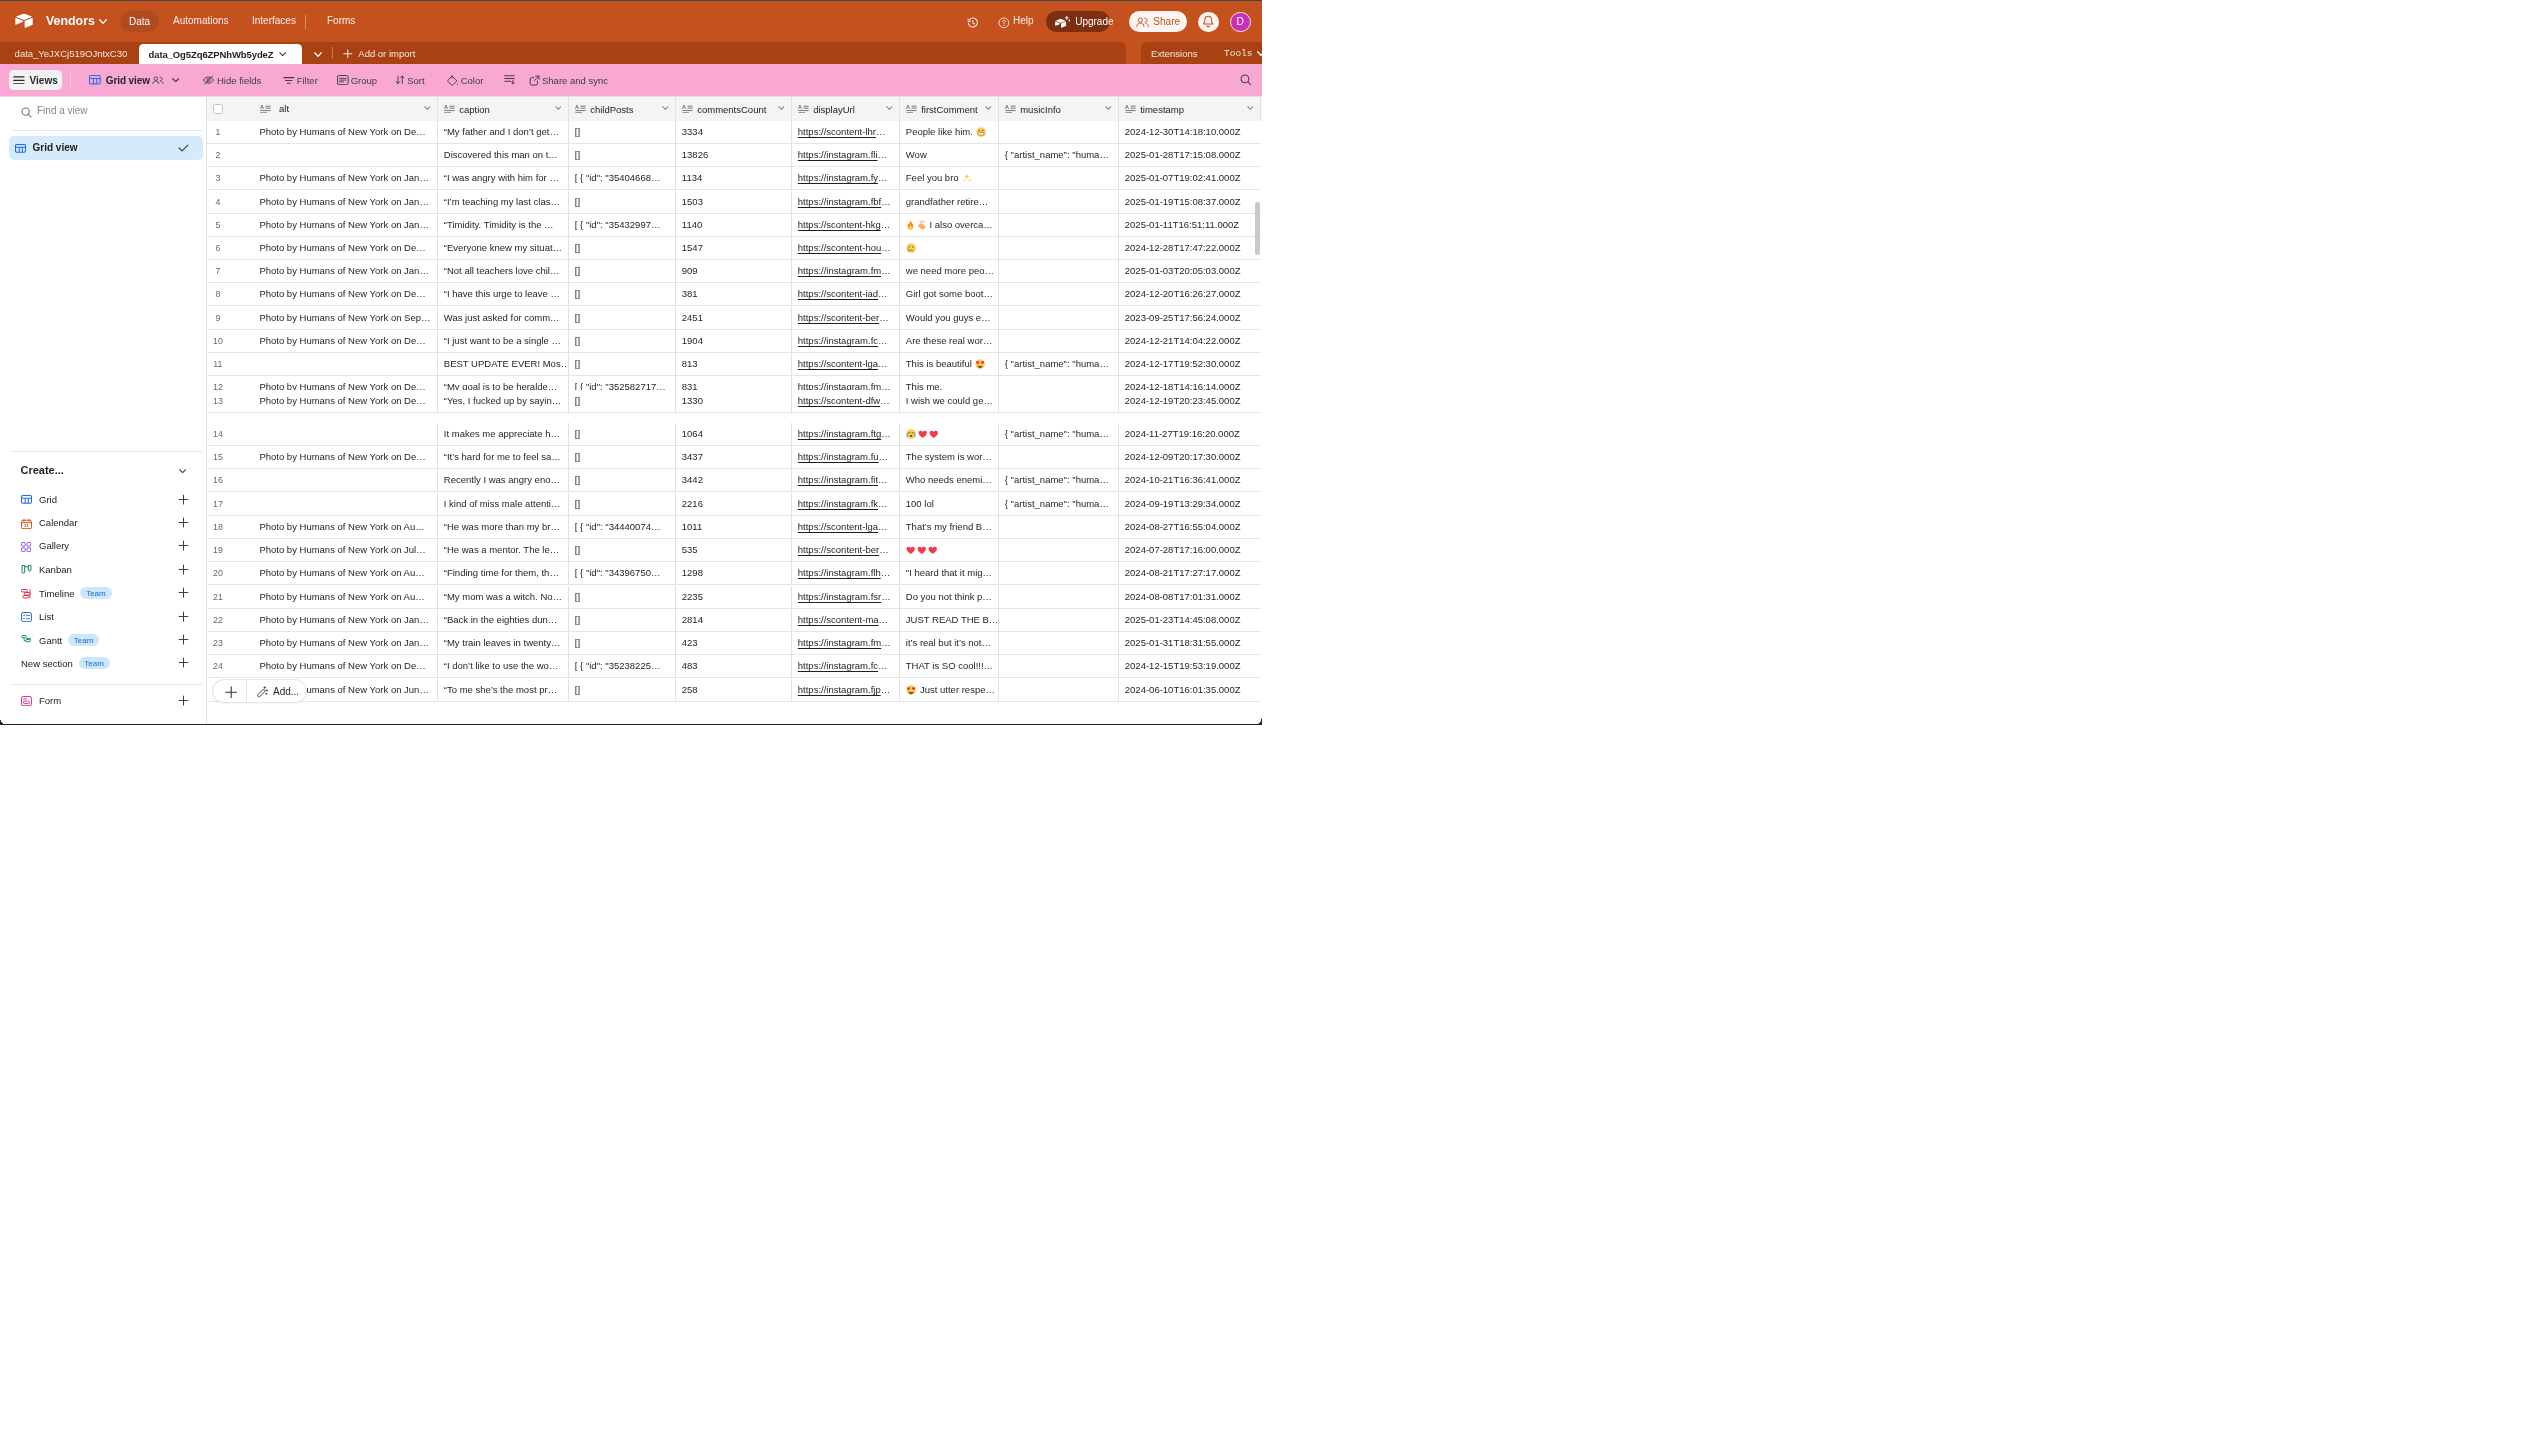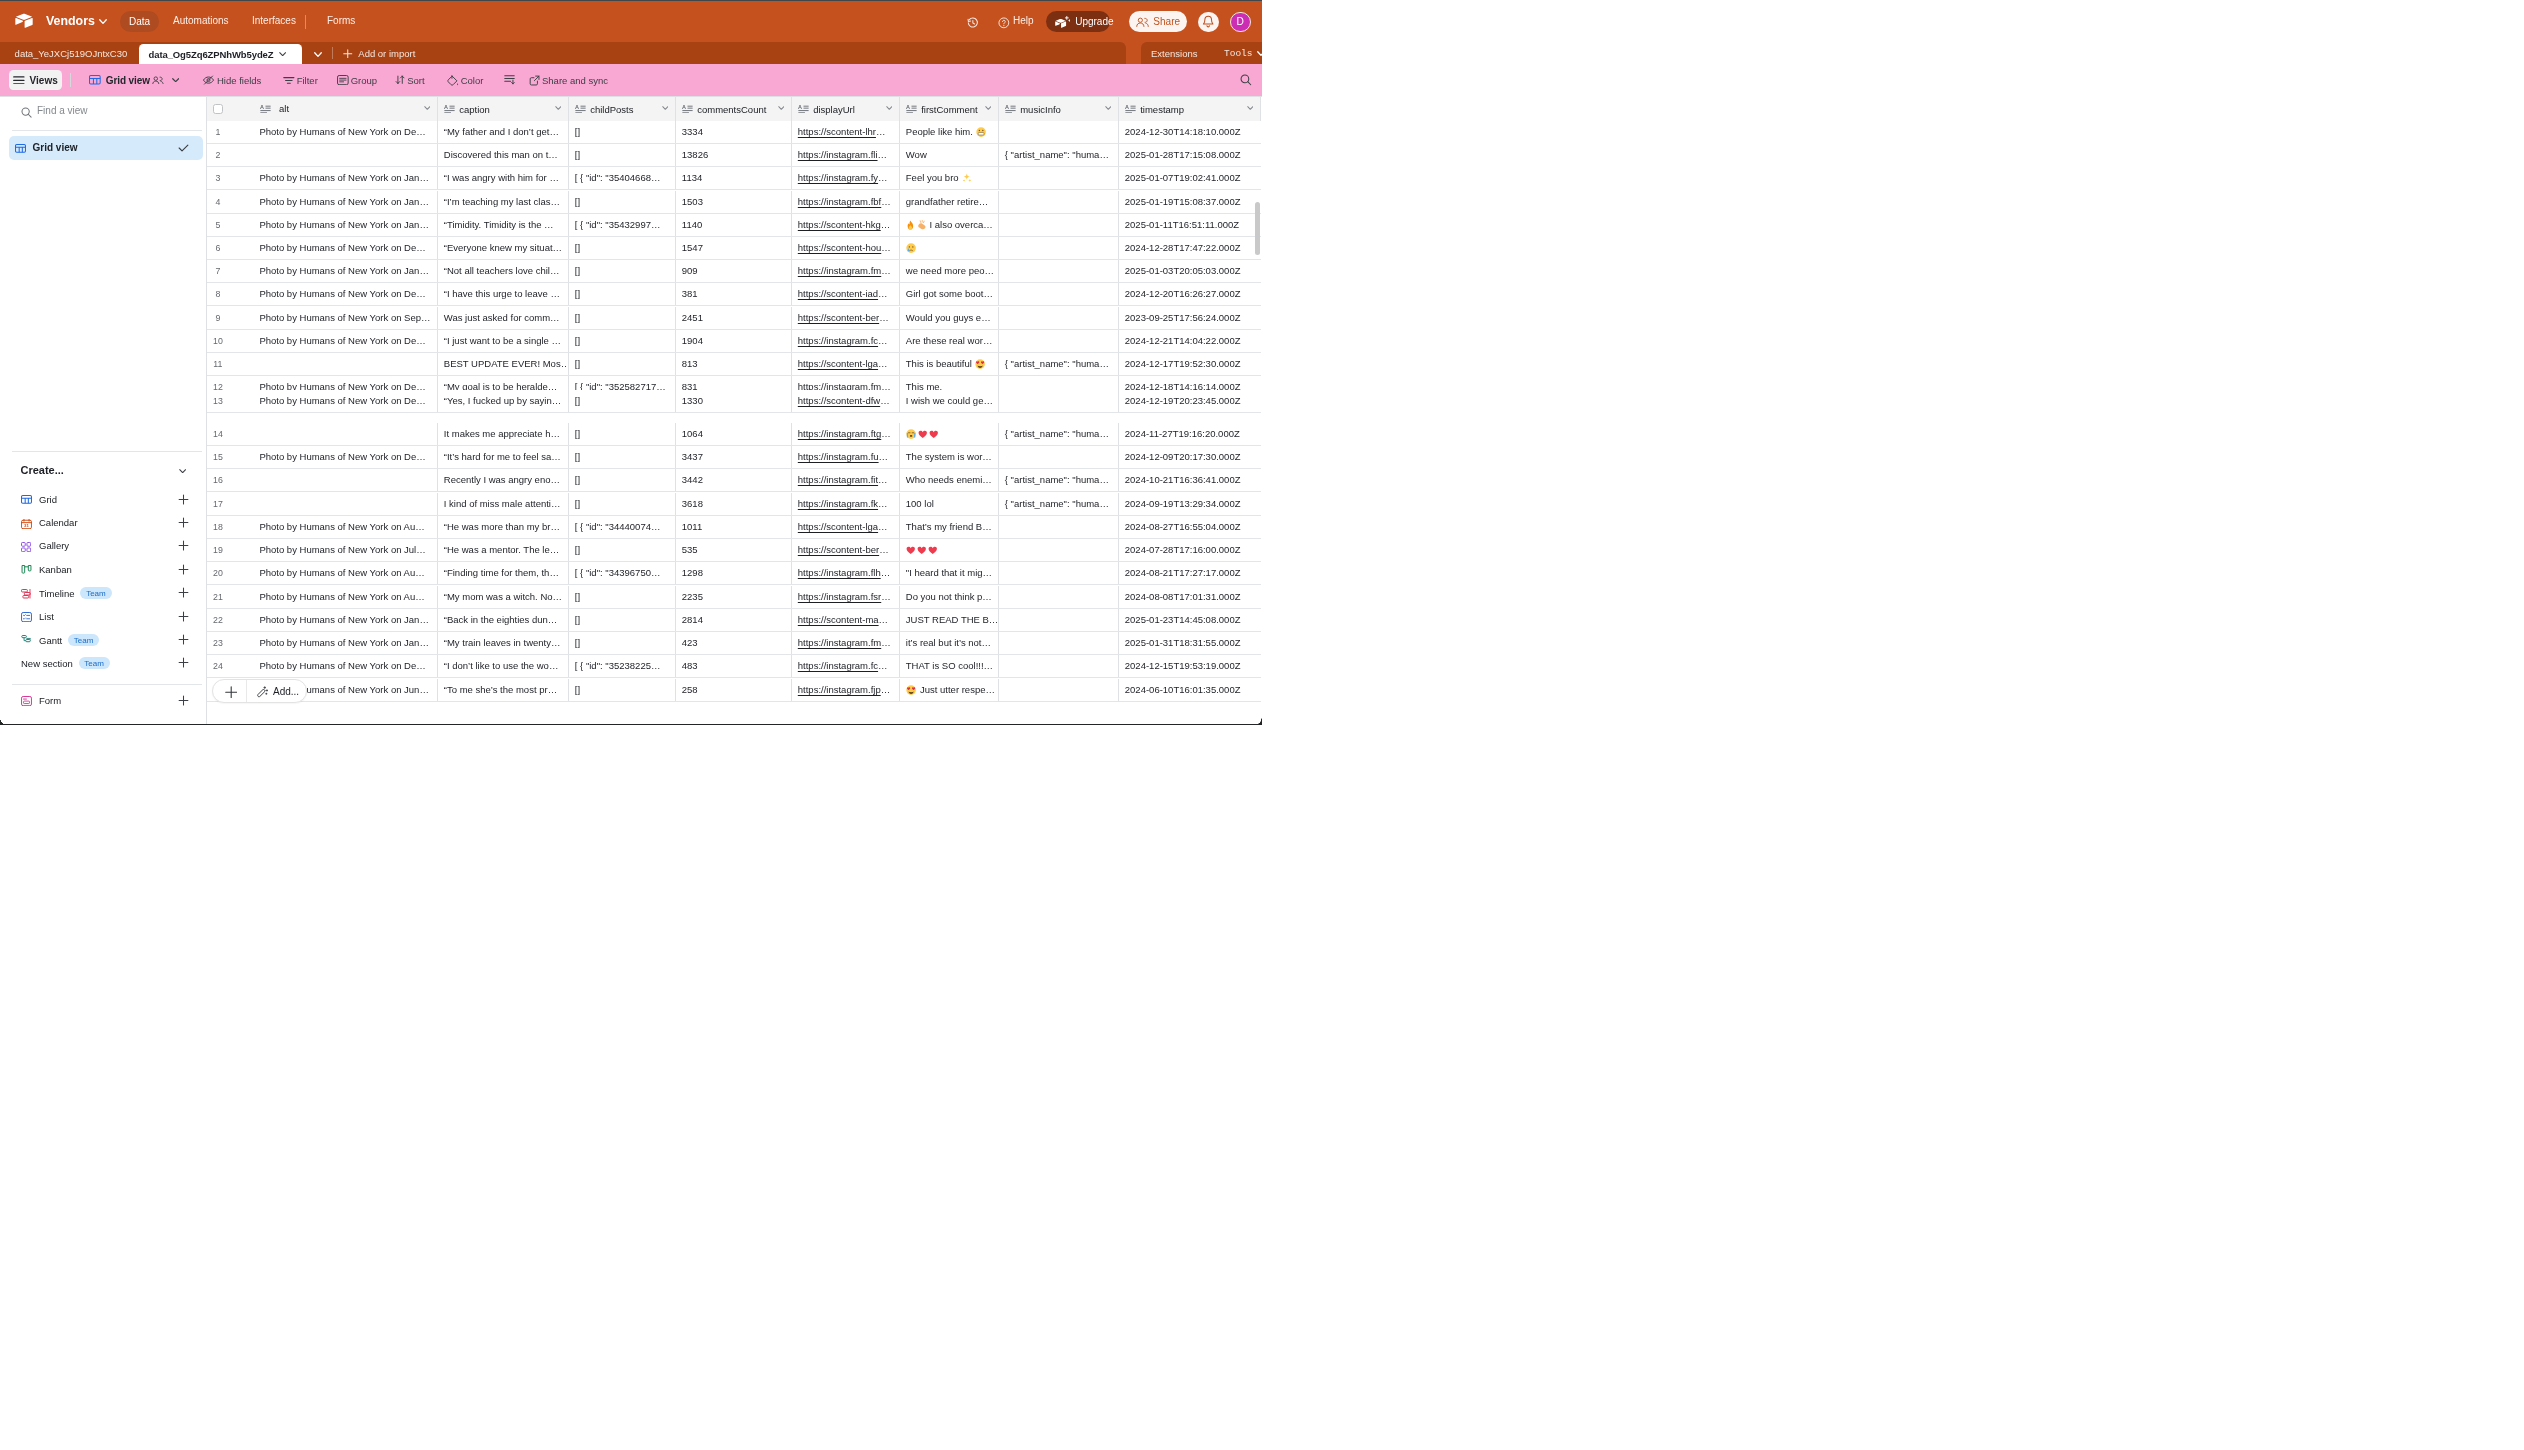--- a/index.html
+++ b/index.html
@@ -711,21 +711,21 @@
         <div class="c" style="width:108px;"><span class="link">https://instagram.fit</span>…</div>
         <div class="c" style="width:99px;">Who needs enemi…</div>
         <div class="c" style="width:120px;">{ "artist_name": "huma…</div>
         <div class="c" style="width:142px;border-right:none;">2024-10-21T16:36:41.000Z</div>
       </div>
 <div class="row" style="top:396px;">
         <div class="c rn"><span>17</span></div>
         <div class="c" style="width:179px;border-right:0.7px solid var(--bd);padding-left:0.4px;"></div>
         <div class="c" style="width:131px;">I kind of miss male attenti…</div>
         <div class="c" style="width:107px;">[]</div>
-        <div class="c" style="width:116px;">3618</div>
+        <div class="c" style="width:116px;">2216</div>
         <div class="c" style="width:108px;"><span class="link">https://instagram.fk</span>…</div>
         <div class="c" style="width:99px;">100 lol</div>
         <div class="c" style="width:120px;">{ "artist_name": "huma…</div>
         <div class="c" style="width:142px;border-right:none;">2024-09-19T13:29:34.000Z</div>
       </div>
 <div class="row" style="top:419px;">
         <div class="c rn"><span>18</span></div>
         <div class="c" style="width:179px;border-right:0.7px solid var(--bd);padding-left:0.4px;">Photo by Humans of New York on Au…</div>
         <div class="c" style="width:131px;">“He was more than my br…</div>
         <div class="c" style="width:107px;">[ { "id": "34440074…</div>

